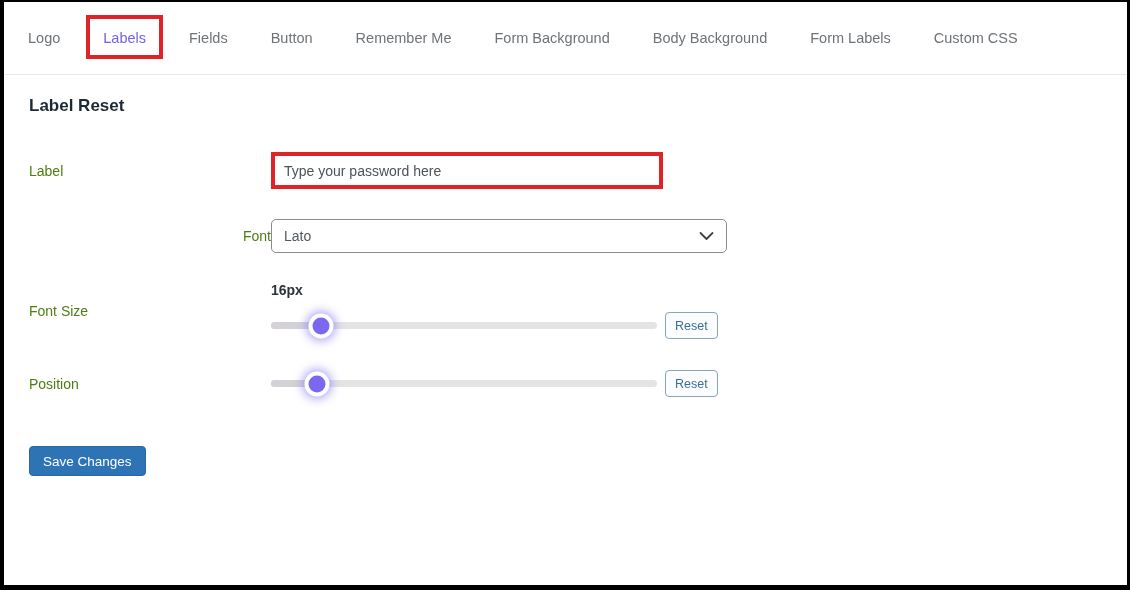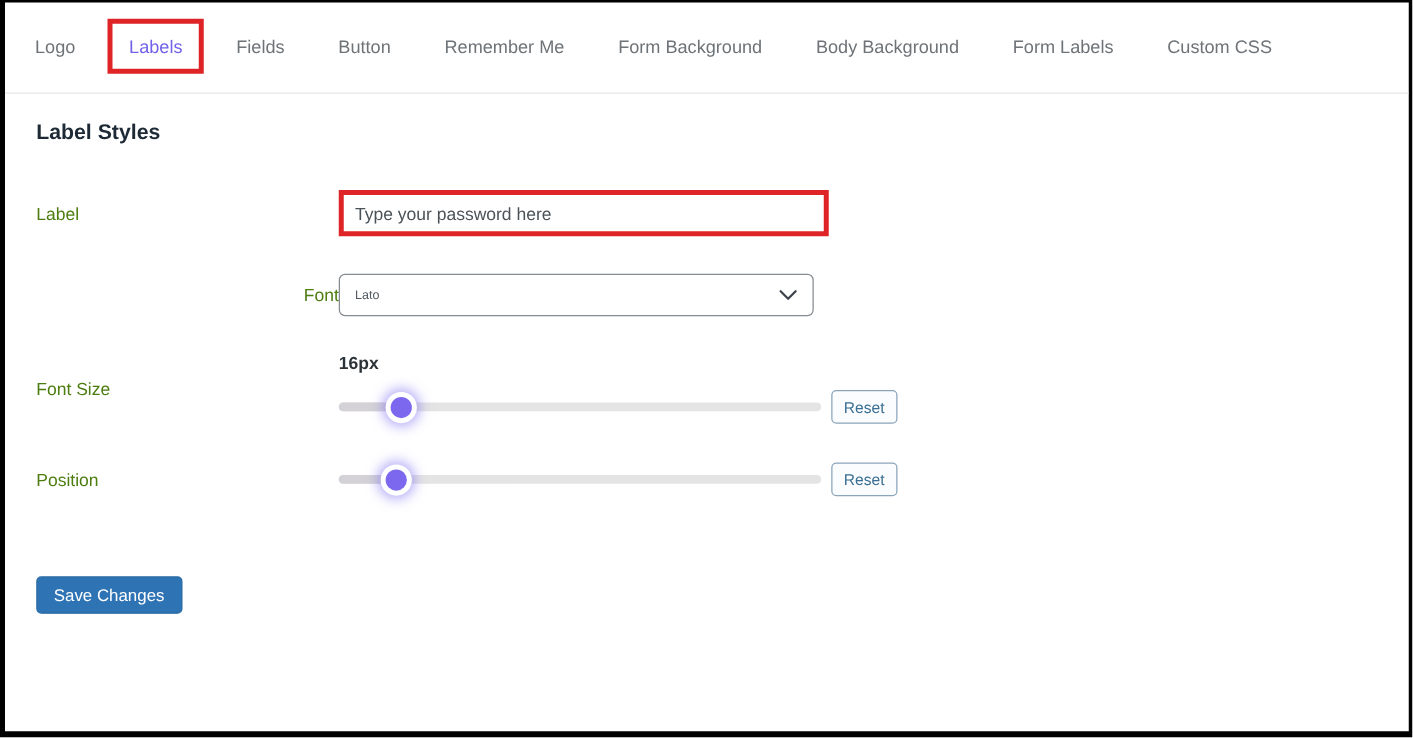--- a/index.html
+++ b/index.html
@@ -68,29 +68,29 @@
     font-family: "Liberation Sans", sans-serif;
     font-size: 14px;
     color: #4b5258;
     padding: 0 9px;
     outline: none;
     border-radius: 0;
   }
   
   .row-font { margin-top: 30px; text-align: right; }
   .select {
-    width: 380px; height: 34px;
+    width: 456px; height: 34px;
     border: 1px solid #868c92;
     border-radius: 5px;
     background: #fff;
     display: flex;
     align-items: center;
     justify-content: space-between;
     padding: 0 12px;
-    font-size: 10px;
+    font-size: 14px;
     color: #50575e;
     cursor: pointer;
   }
   .select svg { display: block; }
   
   .row-slider { margin-top: 29px; }
   .slider-group { display: flex; flex-direction: column; }
   .slider-value {
     font-size: 14px;
     font-weight: 600;
@@ -152,21 +152,21 @@
   .color-picker-label {
     display: flex;
     align-items: center;
     padding: 0 11px;
     font-size: 12.5px;
     color: #555d66;
     background: #fdfdfd;
     border-left: 1px solid #c3c4c7;
   }
   
-  .save-row { margin-top: 64px; }
+  .save-row { margin-top: 49px; }
   .save-btn {
     height: 30px;
     padding: 0 13px;
     background: #2e74b5;
     border: 1px solid #2668a3;
     border-radius: 4px;
     font-family: "Liberation Sans", sans-serif;
     font-size: 13.5px;
     color: #fff;
     cursor: pointer;
@@ -186,21 +186,21 @@
     <div class="tab">Fields</div>
     <div class="tab">Button</div>
     <div class="tab">Remember Me</div>
     <div class="tab">Form Background</div>
     <div class="tab">Body Background</div>
     <div class="tab">Form Labels</div>
     <div class="tab">Custom CSS</div>
   </div>
 
   <div class="content">
-    <div class="page-title">Label Styles</div>
+    <div class="page-title">Label Reset</div>
 
     <div class="row row-label-input">
       <div class="row-label">Label</div>
       <input class="text-input" type="text" value="Type your password here" style="">
     </div>
 
     <div class="row row-font">
       <div class="row-label">Font</div>
       <div class="select">
         <span>Lato</span>

